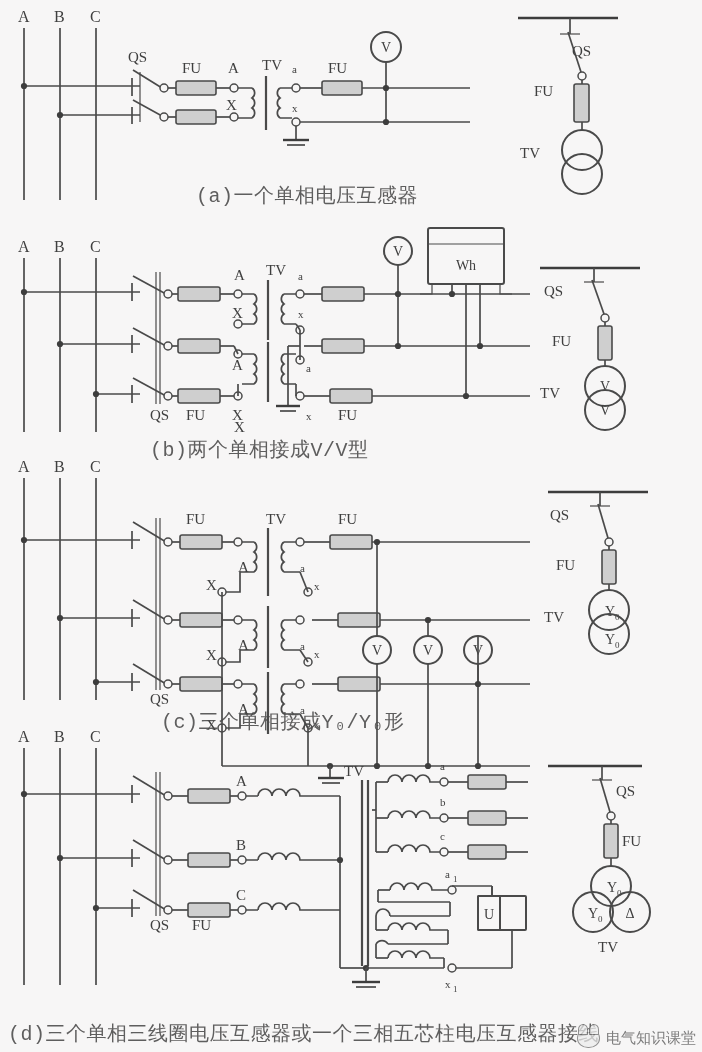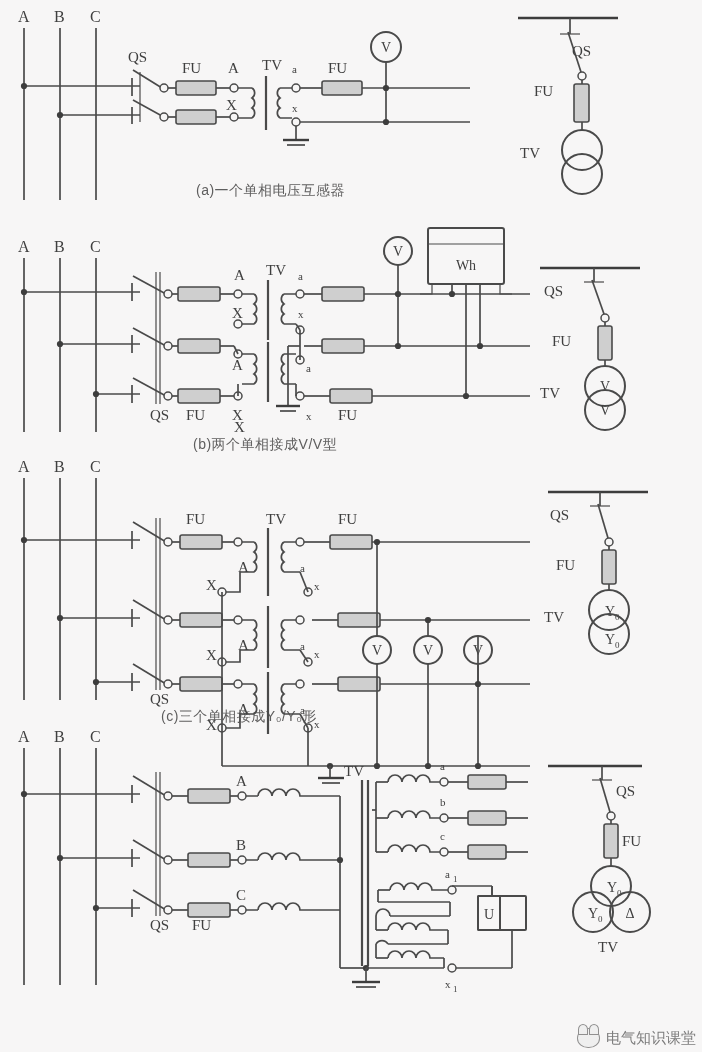--- a/index.html
+++ b/index.html
@@ -24,22 +24,22 @@
   .circ{fill:none;stroke:#4a4a4a;stroke-width:2;}
   .meterbox{fill:#f7f6f6;stroke:#4a4a4a;stroke-width:2;}
   text{font-family:"Liberation Serif", serif;fill:#3f3f3f;}
   .lbl{font-size:15px;}
   .lbl-sm{font-size:11px;}
   .lbl-xs{font-size:9px;}
   .lbl-bus{font-size:16px;}
   .lbl-meter{font-size:14px;}
   .cap{
     position:absolute;
-    font-family:Liberation Sans, sans-serif;
-    font-size:14px;
+    font-family:Liberation Mono, monospace;
+    font-size:20px;
     color:#4a4a4a;
     letter-spacing:0.5px;
     white-space:nowrap;
     filter:blur(0.25px);
     opacity:.88;
   }
   .wm{
     position:absolute;
     right:6px;bottom:4px;
     display:flex;align-items:center;gap:6px;
@@ -551,21 +551,22 @@
     <circle class="circ" cx="630" cy="912" r="20"></circle>
     <text class="lbl-meter" x="630" y="918" text-anchor="middle">Δ</text>
     <text class="lbl" x="598" y="952">TV</text>
     <text class="lbl" x="616" y="796">QS</text>
     <text class="lbl" x="622" y="846">FU</text>
   </g>
 
 </svg>
 
 <div class="cap" style="left:196px; top:182px;">(a)一个单相电压互感器</div>
-<div class="cap" style="left:150px; top:436px;margin-left:43px;">(b)两个单相接成V/V型</div>
+<div class="cap" style="left:150px; top:436px;">(b)两个单相接成V/V型</div>
 <div class="cap" style="left:161px; top:708px;">(c)三个单相接成Y₀/Y₀形</div>
+<div class="cap" style="left:8px; top:1020px;">(d)三个单相三线圈电压互感器或一个三相五芯柱电压互感器接线</div>
 
 <div class="wm">
   <span class="wm-ico"></span>
   <span>电气知识课堂</span>
 </div>
 
 </div>
 
 </body></html>

